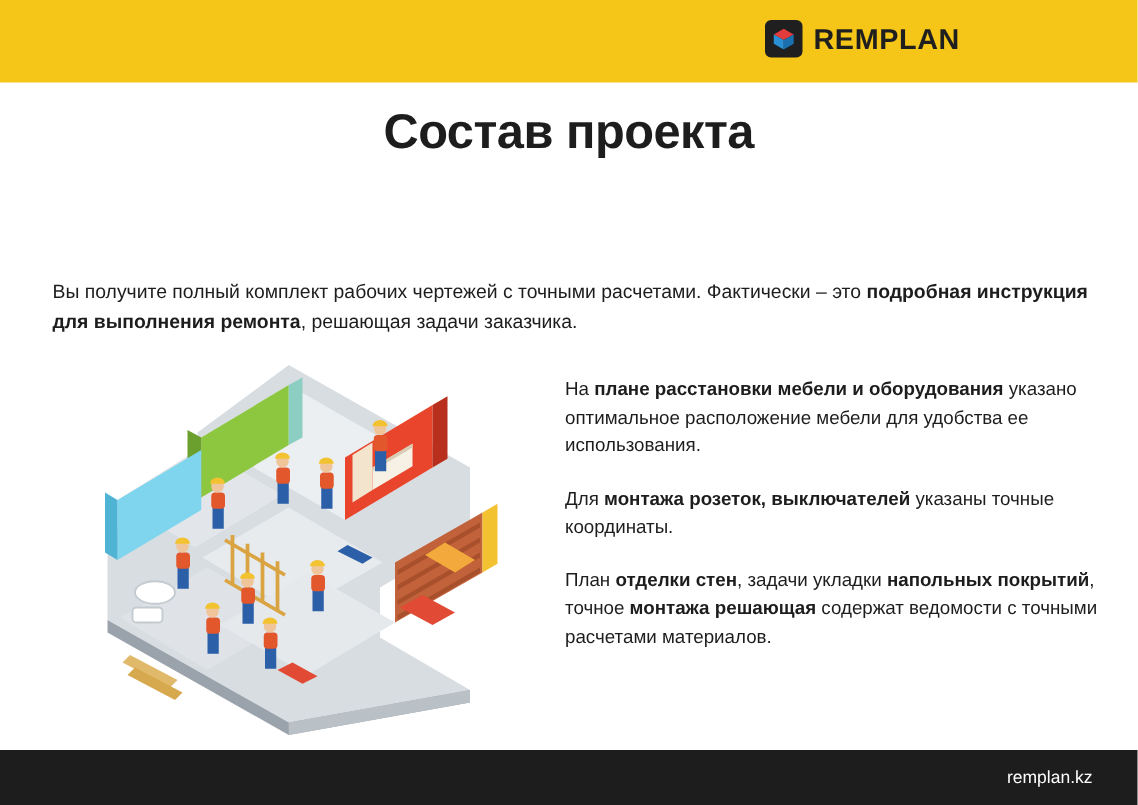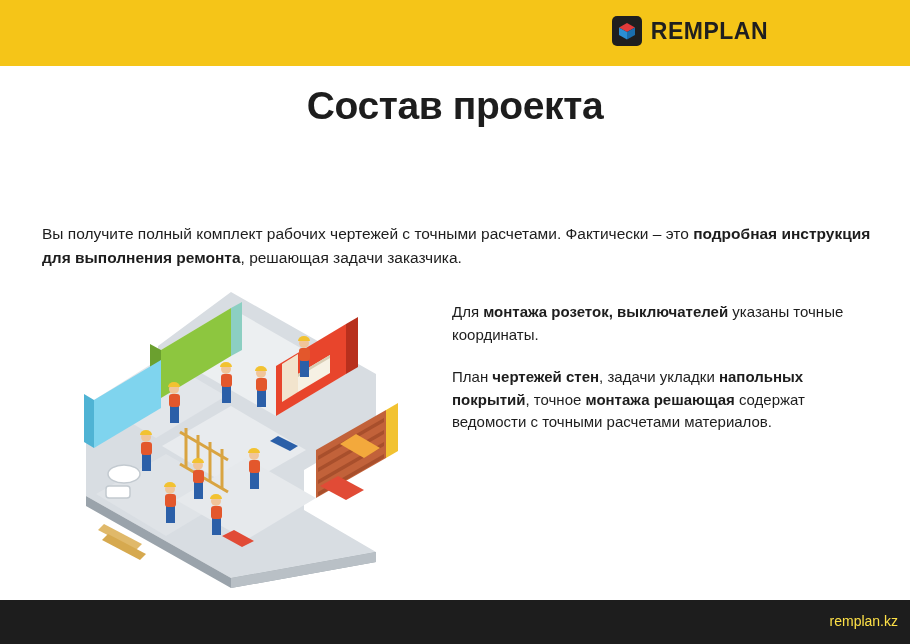--- a/index.html
+++ b/index.html
@@ -120,24 +120,24 @@
   .footer-bar {
     position: absolute;
     left: 0;
     bottom: 0;
     width: 910px;
     height: 44px;
     background: #1d1d1d;
   }
   .footer-text {
     position: absolute;
-    right: 12px;
+    right: 36px;
     top: 13px;
     font-size: 14px;
-    color: #fde047;
+    color: #ffffff;
   }
 </style>
 </head>
 <body>
 
 <div class="page">
 
   <div class="header-bar"></div>
   <div class="logo">
     <span class="logo-mark">
@@ -281,24 +281,27 @@
 
       <polygon points="188,252 208,263 196,269 176,258" fill="#e14b36"></polygon>
       <polygon points="58,246 96,266 90,272 52,252" fill="#e0b96a"></polygon>
       <polygon points="62,256 100,276 94,282 56,262" fill="#d6a94f"></polygon>
       <polygon points="232,158 252,168 244,173 224,163" fill="#2b5fa8"></polygon>
     </svg>
   </div>
 
   <div class="features">
     <p class="feature">
+      <span>На </span><b>плане расстановки мебели и оборудования</b><span> указано оптимальное расположение мебели для удобства ее использования.</span>
+    </p>
+    <p class="feature">
       <span>Для </span><b>монтажа розеток, выключателей</b><span> указаны точные координаты.</span>
     </p>
     <p class="feature">
-      <span>План </span><b>чертежей стен</b><span>, задачи укладки </span><b>напольных покрытий</b><span>, точное </span><b>монтажа решающая</b><span> содержат ведомости с точными расчетами материалов.</span>
+      <span>План </span><b>отделки стен</b><span>, задачи укладки </span><b>напольных покрытий</b><span>, точное </span><b>монтажа решающая</b><span> содержат ведомости с точными расчетами материалов.</span>
     </p>
   </div>
 
   <div class="footer-bar">
     <span class="footer-text">remplan.kz</span>
   </div>
 
 </div>
 
 </body></html>

